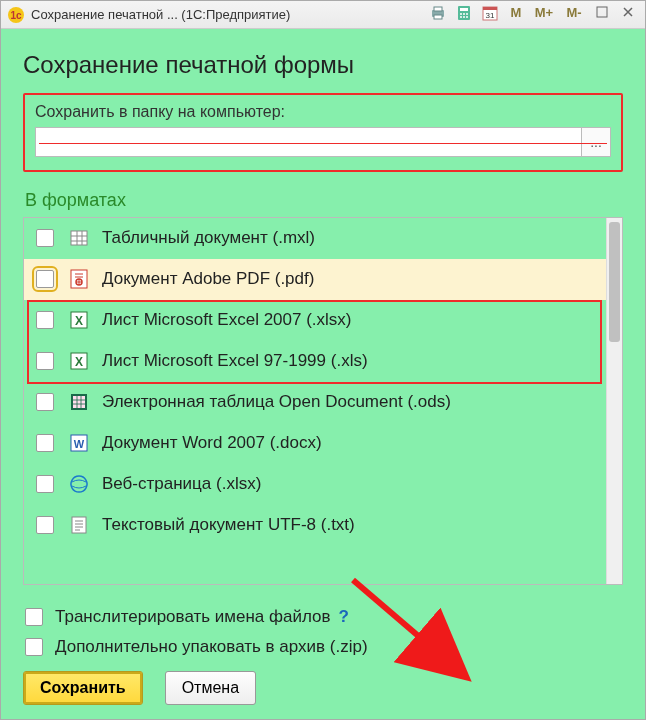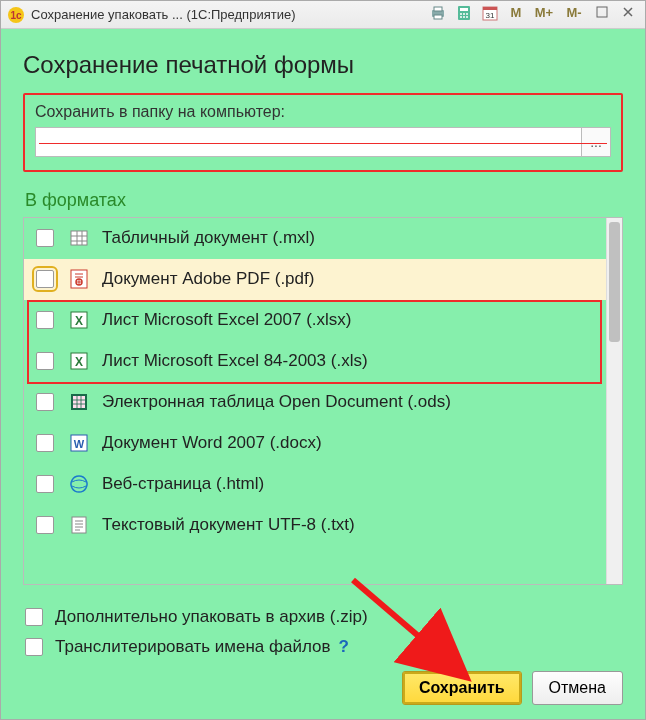--- a/index.html
+++ b/index.html
@@ -179,22 +179,21 @@
     background: #fff;
     margin-right: 12px;
   }
   .help-q {
     color: #1a66bb;
     margin-left: 8px;
     font-weight: bold;
   }
   .footer {
     display: flex;
-    justify-content: flex-end;
-    gap: 10px;
+    gap: 22px;
     padding: 4px 0 0 0;
   }
   .btn {
     height: 34px;
     padding: 0 16px;
     border: 1px solid #999;
     border-radius: 3px;
     font-size: 16px;
     display: flex; align-items: center; justify-content: center;
     background: linear-gradient(#fefefe,#eee);
@@ -215,21 +214,21 @@
 
 <div class="window">
 
   <div class="titlebar">
     <span class="app-icon">
       <svg width="18" height="18" viewBox="0 0 18 18">
           <circle cx="9" cy="9" r="8" fill="#f5c518"></circle>
           <text x="9" y="13" text-anchor="middle" font-size="10" font-family="Arial" font-weight="bold" fill="#b33">1с</text>
         </svg>
     </span>
-    <span class="title-text">Сохранение упаковать ...  (1С:Предприятие)</span>
+    <span class="title-text">Сохранение печатной ...  (1С:Предприятие)</span>
     <span class="spacer"></span>
     <span class="toolbtn">
       <svg width="16" height="16" viewBox="0 0 16 16">
           <rect x="2" y="5" width="12" height="7" fill="#8aa" rx="1"></rect>
           <rect x="4" y="2" width="8" height="4" fill="#fff" stroke="#688"></rect>
           <rect x="4" y="10" width="8" height="4" fill="#fff" stroke="#688"></rect>
         </svg>
     </span>
     <span class="toolbtn">
       <svg width="16" height="16" viewBox="0 0 16 16">
@@ -315,21 +314,21 @@
             <span>Лист Microsoft Excel 2007 (.xlsx)</span>
           </div>
           <div class="format-row">
             <span class="cb"></span>
             <span class="ficon">
               <svg width="20" height="20" viewBox="0 0 20 20">
                 <rect x="2" y="2" width="16" height="16" fill="#fff" stroke="#2a7a3a"></rect>
                 <text x="10" y="15" text-anchor="middle" font-size="12" font-weight="bold" fill="#2a7a3a">X</text>
               </svg>
             </span>
-            <span>Лист Microsoft Excel 84-2003 (.xls)</span>
+            <span>Лист Microsoft Excel 97-1999 (.xls)</span>
           </div>
           <div class="format-row">
             <span class="cb"></span>
             <span class="ficon">
               <svg width="20" height="20" viewBox="0 0 20 20">
                 <rect x="2" y="2" width="16" height="16" fill="#1a6a4a"></rect>
                 <rect x="4" y="4" width="12" height="12" fill="#fde"></rect>
                 <path d="M4 8 H16 M4 12 H16 M8 4 V16 M12 4 V16" stroke="#1a6a4a" stroke-width="0.8"></path>
               </svg>
             </span>
@@ -346,21 +345,21 @@
             <span>Документ Word 2007 (.docx)</span>
           </div>
           <div class="format-row">
             <span class="cb"></span>
             <span class="ficon">
               <svg width="20" height="20" viewBox="0 0 20 20">
                 <path d="M10 2 a8 8 0 1 0 0.01 0" fill="none" stroke="#1a7acc" stroke-width="1.5"></path>
                 <path d="M3 8 Q10 4 17 8 M3 12 Q10 16 17 12" stroke="#1a7acc" fill="none"></path>
               </svg>
             </span>
-            <span>Веб-страница (.html)</span>
+            <span>Веб-страница (.xlsx)</span>
           </div>
           <div class="format-row">
             <span class="cb"></span>
             <span class="ficon">
               <svg width="20" height="20" viewBox="0 0 20 20">
                 <rect x="3" y="2" width="14" height="16" fill="#fff" stroke="#888"></rect>
                 <path d="M6 6 H14 M6 9 H14 M6 12 H14 M6 15 H11" stroke="#888"></path>
               </svg>
             </span>
             <span>Текстовый документ UTF-8 (.txt)</span>
@@ -368,26 +367,26 @@
         </div>
       <div class="scrollbar-v">
         <div class="thumb"></div>
       </div>
       <div class="excel-overlay" style="top:82px;height:84px"></div>
     </div>
 
     <div class="below-formats">
       <div class="opt-row">
         <span class="cb"></span>
-        <span>Дополнительно упаковать в архив (.zip)</span>
+        <span>Транслитерировать имена файлов</span>
+        <span class="help-q">?</span>
       </div>
       <div class="opt-row">
         <span class="cb"></span>
-        <span>Транслитерировать имена файлов</span>
-        <span class="help-q">?</span>
+        <span>Дополнительно упаковать в архив (.zip)</span>
       </div>
     </div>
 
     <div class="footer">
       <button class="btn primary">Сохранить</button>
       <button class="btn">Отмена</button>
     </div>
 
   </div>
 </div>

